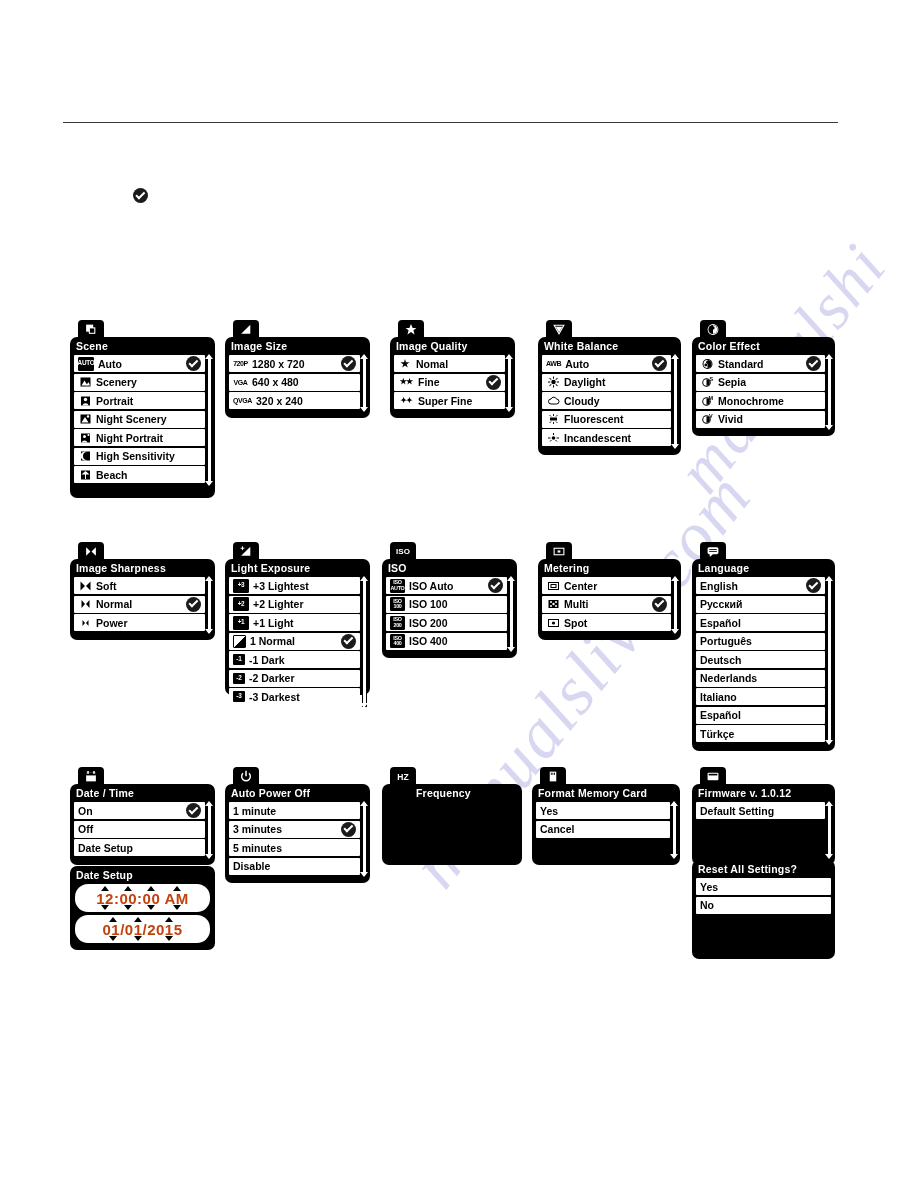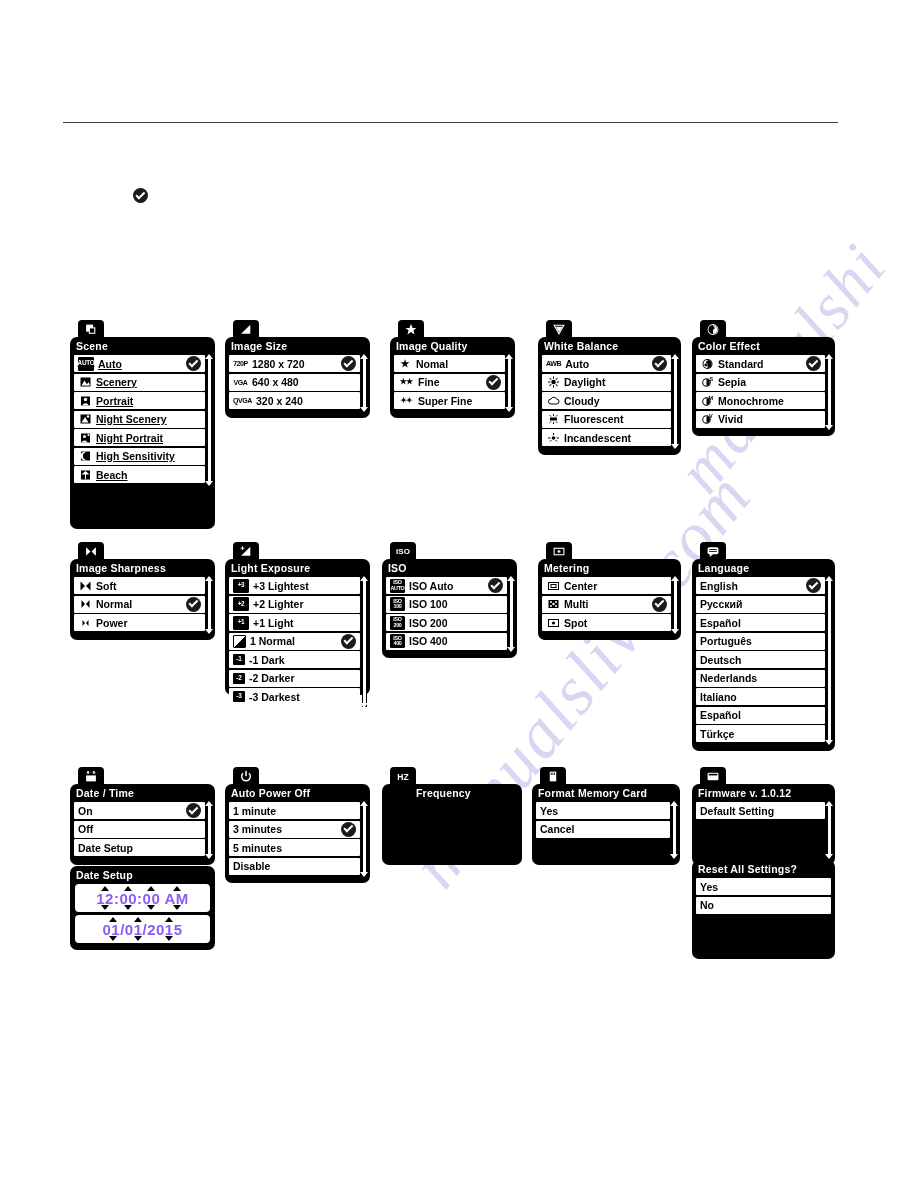--- a/index.html
+++ b/index.html
@@ -90,24 +90,24 @@
   .sb .thumb{position:absolute;left:0;right:0;background:#fff;}
   .sb-arrow{
     position:absolute;right:2px;width:0;height:0;
     border-left:4px solid transparent;border-right:4px solid transparent;
   }
   .sb-up{border-bottom:5px solid #fff;}
   .sb-dn{border-top:5px solid #fff;}
 
   
   .spin{
-    background:#fff;color:#8b5cf6;height:28px;margin:0 5px 3px 5px;
+    background:#fff;color:#c2410c;height:28px;margin:0 5px 3px 5px;
     display:flex;align-items:center;justify-content:center;
     font-size:15px;font-weight:bold;letter-spacing:.5px;
-    font-family:"Liberation Sans", sans-serif;border-radius:4px;
+    font-family:"Liberation Sans", sans-serif;border-radius:13px;
     position:relative;
   }
   .spin .arrs{position:absolute;left:0;right:0;top:0;bottom:0;}
   .ar{
     position:absolute;width:0;height:0;
     border-left:4px solid transparent;border-right:4px solid transparent;
   }
   .ar.up{border-bottom:5px solid #000;top:2px;}
   .ar.dn{border-top:5px solid #000;bottom:2px;}
 
@@ -131,21 +131,21 @@
 
   <div id="menus">
       <div class="panel" style="left:70px;top:320px;width:145px;">
         <div class="tab">
           <svg width="14" height="13" viewBox="0 0 24 24">
             <rect x="3" y="3" width="13" height="13" fill="#fff"></rect>
             <rect x="8" y="8" width="12" height="12" fill="#fff"></rect>
             <rect x="10" y="10" width="8" height="8" fill="#000"></rect>
           </svg>
         </div>
-        <div class="body" style="width:145px;height:192px;text-decoration:underline;">
+        <div class="body" style="width:145px;height:161px;">
           <div class="title">Scene</div>
           <div class="rows">
             <div class="row">
               <span class="ico box" style="font-size:6.4px;">AUTO</span>
               <span class="lbl">Auto</span>
               <span class="chk"></span>
             </div>
             <div class="row">
               <span class="ico plain">
                 <svg width="13" height="12" viewBox="0 0 24 24">

